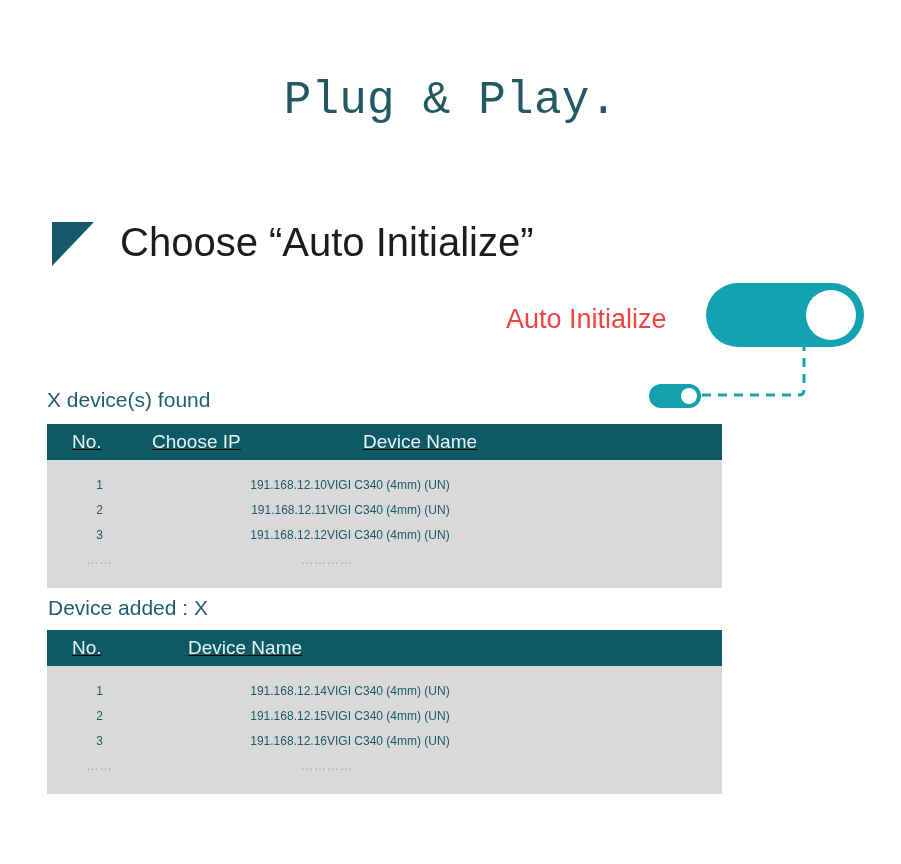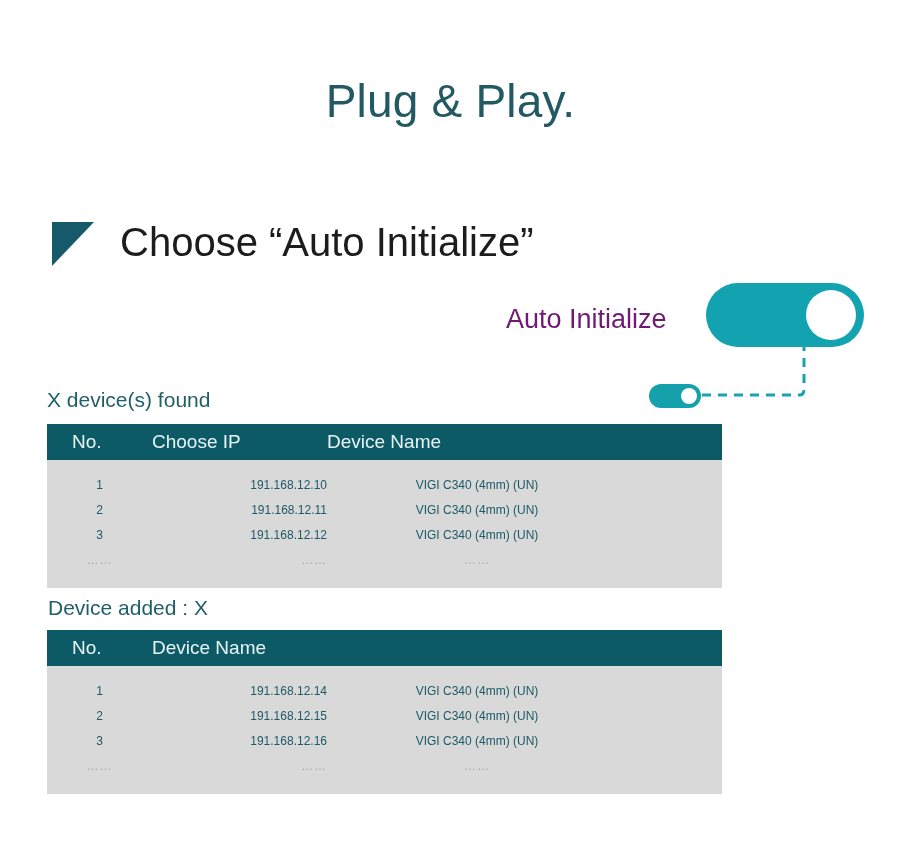--- a/index.html
+++ b/index.html
@@ -21,20 +21,21 @@
     position: absolute;
     left: 0;
     top: 76px;
     width: 901px;
     text-align: center;
     font-size: 46px;
     font-weight: 400;
     color: #235963;
     letter-spacing: 0.2px;
     line-height: 1.1;
+    font-family: Liberation Mono, monospace;
   }
 
   
   .section-heading {
     position: absolute;
     left: 52px;
     top: 222px;
     display: flex;
     align-items: flex-start;
   }
@@ -52,21 +53,21 @@
     line-height: 1;
     white-space: nowrap;
   }
 
   
   .auto-init-label {
     position: absolute;
     left: 506px;
     top: 304px;
     font-size: 27px;
-    color: #701a75;
+    color: #ef4444;
     white-space: nowrap;
   }
   .toggle-big {
     position: absolute;
     left: 706px;
     top: 283px;
     width: 158px;
     height: 64px;
     background: #13a2b0;
     border-radius: 32px;
@@ -124,20 +125,21 @@
     width: 675px;
   }
   .table-1 { top: 424px; }
   .table-2 { top: 630px; }
 
   .table-head {
     background: #0d5a67;
     height: 36px;
     display: flex;
     align-items: center;
+    text-decoration: underline;
   }
   .table-head .cell {
     color: #e8f3f5;
     font-size: 19px;
     font-weight: 400;
   }
   .table-body {
     background: #d9d9d9;
     padding-top: 12px;
     padding-bottom: 16px;
@@ -157,25 +159,25 @@
     letter-spacing: 1px;
   }
 
   
   .col-no     { width: 105px; padding-left: 22px; box-sizing: border-box; }
   .col-ip     { width: 175px; box-sizing: border-box; }
   .col-name   { width: 300px; box-sizing: border-box; }
 
   .table-head .col-no   { padding-left: 25px; }
   .table-head .col-ip   { padding-left: 0px; }
-  .table-head .col-name { padding-left: 0px; }
+  .table-head .col-name { padding-left: 0px; margin-left: 36px; }
 
   .table-row .col-no   { text-align: center; padding-left: 0; width: 105px; }
   .table-row .col-ip   { text-align: right; width: 175px; }
-  .table-row .col-name { text-align: center; width: 300px; }
+  .table-row .col-name { text-align: left; width: 300px; }
 </style>
 </head>
 <body>
 
 <div class="page-title">Plug &amp; Play.</div>
 
 <div class="section-heading">
   <svg class="flag-icon" viewBox="0 0 42 44">
     <polygon points="0,0 42,0 0,44" fill="#16596a"></polygon>
   </svg>

